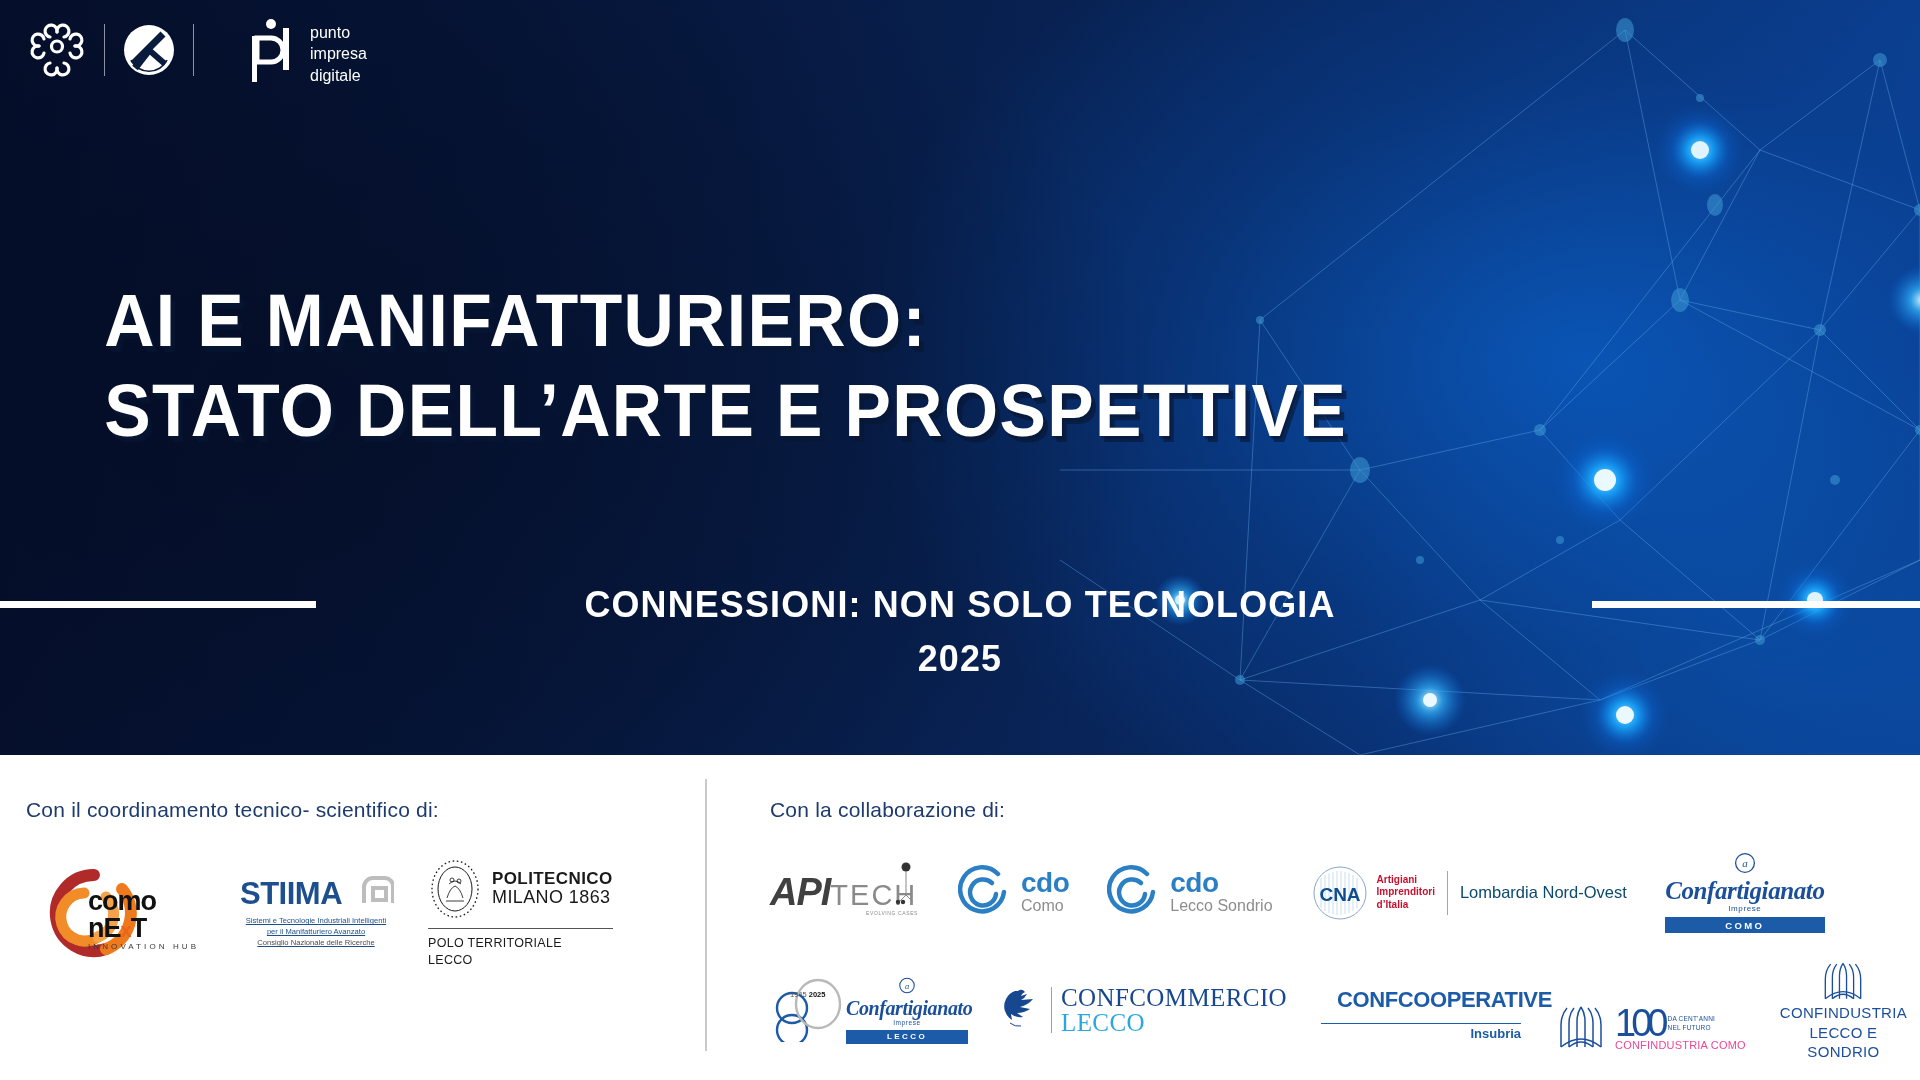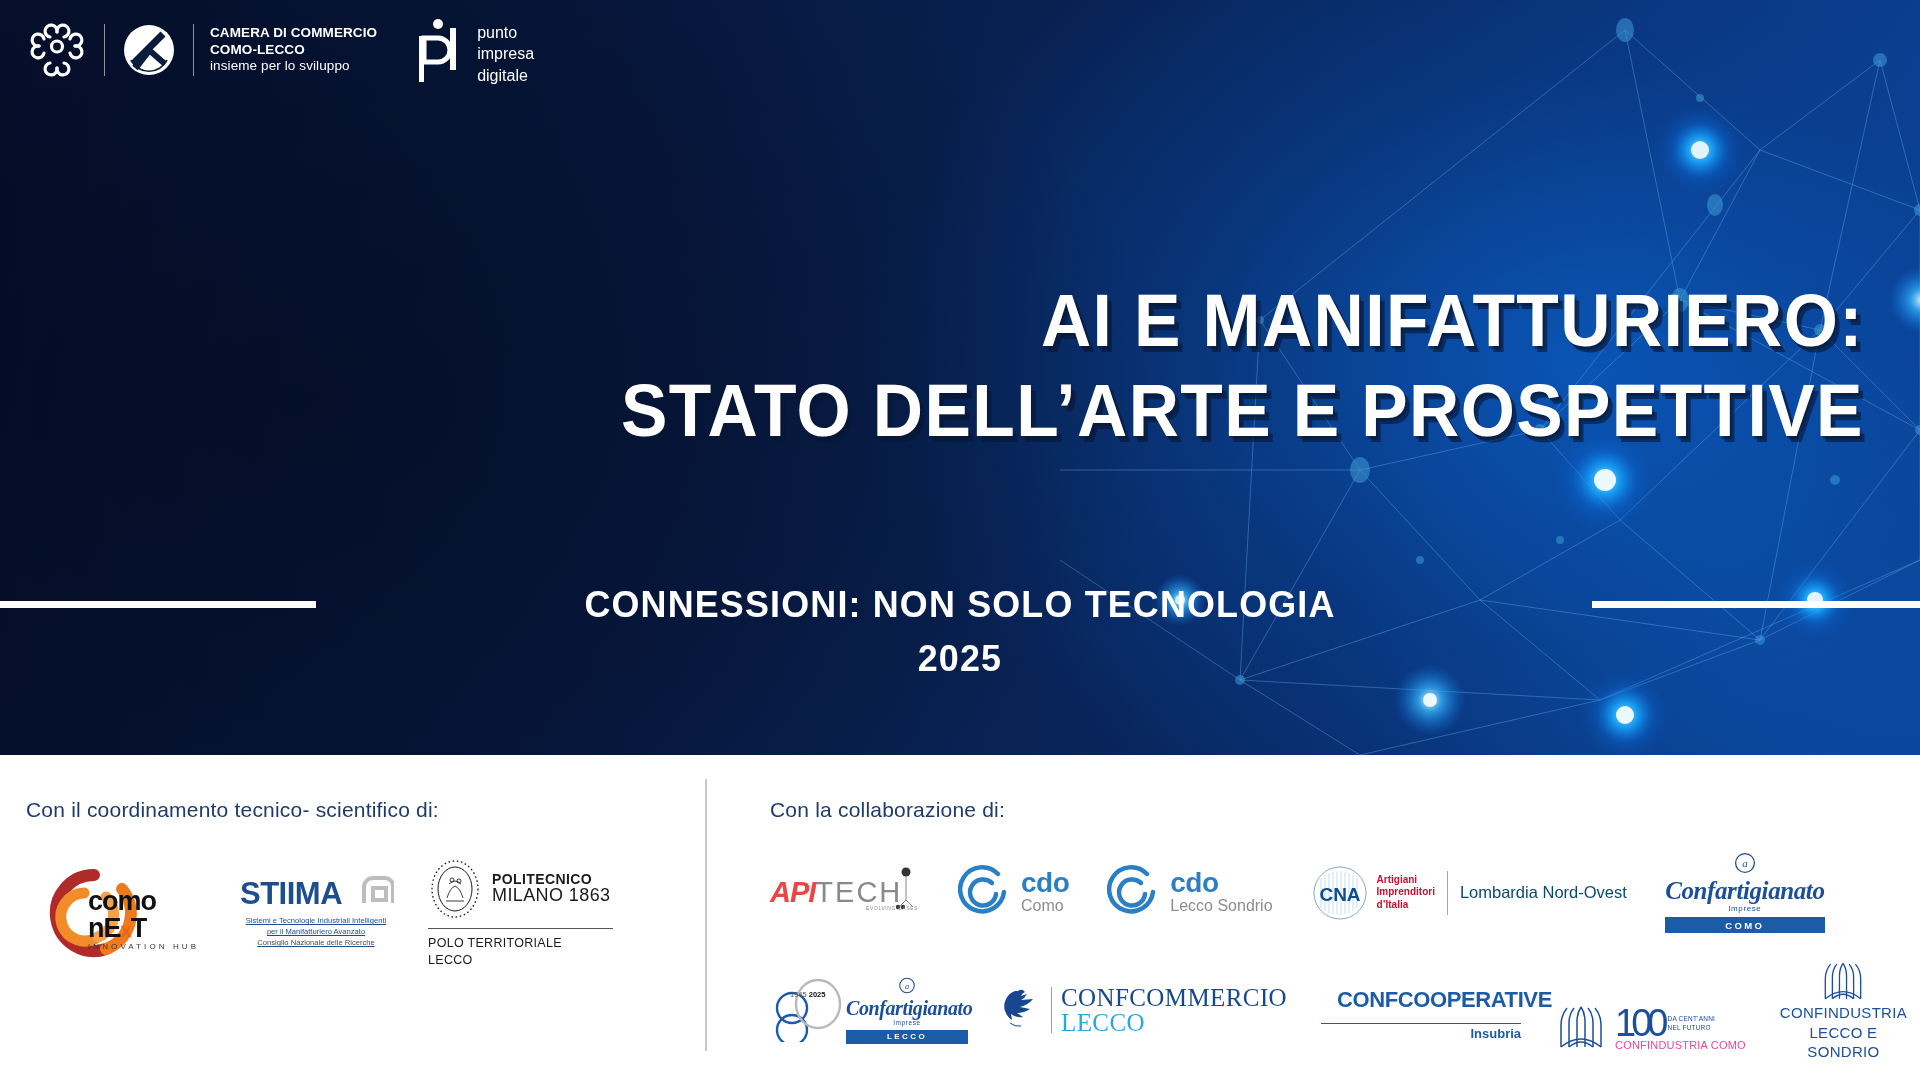--- a/index.html
+++ b/index.html
@@ -38,21 +38,21 @@
   .cc-text .l1 { font-size:13.5px; font-weight:700; }
   .cc-text .l2 { font-size:13.5px; font-weight:700; }
   .cc-text .l3 { font-size:13.5px; font-weight:400; }
 
   .pid-group { display:flex; align-items:flex-end; margin-left:34px; }
   .pid-text { color:#fff; font-size:16px; line-height:1.33; font-weight:400; margin-left:12px; }
 
   
   .title-block {
     position:absolute; left:0; top:276px; width:1920px;
-    text-align:right; z-index:5;padding-left:48px;
+    text-align:left; z-index:5;padding-left:48px;
   }
   .title-line {
     color:#ffffff;
     font-family:"Liberation Sans", sans-serif;
     font-weight:700;
     font-size:74px;
     letter-spacing:1.5px;
     line-height:1.22;
     transform:scaleX(0.94);
     text-shadow:5px 6px 0 rgba(8,22,52,0.62), 2px 3px 1px rgba(10,28,60,0.5);
@@ -106,28 +106,28 @@
 
   
   .stiima { width:152px; }
   .stiima .big { font-size:31px; font-weight:700; color:#1d4f8f; letter-spacing:-.5px; line-height:1; position:relative; }
   .stiima .sub { font-size:7.6px; color:#1d4f8f; line-height:1.45; text-align:center; margin-top:6px;text-decoration:underline; }
   .stiima .sub .cnr { color:#4a4a4a; }
 
   
   .polimi { width:185px; }
   .polimi-top { display:flex; align-items:center; gap:10px; }
-  .polimi .pt1 { font-size:14px; font-weight:700; color:#1a1a1a; letter-spacing:.4px; line-height:1.05; }
+  .polimi .pt1 { font-size:17px; font-weight:700; color:#1a1a1a; letter-spacing:.4px; line-height:1.05; }
   .polimi .pt2 { font-size:18px; font-weight:400; color:#1a1a1a; letter-spacing:.4px; line-height:1.1; }
   .polimi .hr  { height:1px; background:#555; margin:8px 0 6px 0; width:100%; }
   .polimi .pt3 { font-size:12.5px; color:#1a1a1a; letter-spacing:.3px; line-height:1.35; }
 
   
   .apitech { width:150px; position:relative; }
-  .apitech .api { font-size:29px; font-weight:800; color:#ef4444; font-style:italic; letter-spacing:-1px; display:inline-block; }
+  .apitech .api { font-size:38px; font-weight:800; color:#404040; font-style:italic; letter-spacing:-1px; display:inline-block; }
   .apitech .tech { font-size:29px; font-weight:300; color:#8a8a8a; letter-spacing:2px; display:inline-block; }
   .apitech .tag { position:absolute; right:2px; bottom:-2px; font-size:5px; color:#8a8a8a; letter-spacing:.6px; }
 
   
   .cdo { display:flex; align-items:center; gap:9px; }
   .cdo .tx .n { font-size:28px; font-weight:700; color:#2b7fc4; line-height:.95; letter-spacing:-.5px; }
   .cdo .tx .c { font-size:16px; color:#8d8d8d; line-height:1.1; }
 
   
   .cna { display:flex; align-items:center; }
@@ -269,25 +269,20 @@
       </svg>
       <div class="vdiv"></div>
       <svg width="56" height="56" viewBox="0 0 56 56">
         <circle cx="28" cy="28" r="25" fill="#fff"></circle>
         <path d="M12 42 L42 12" stroke="#0a1c3d" stroke-width="7"></path>
         <path d="M28 28 L14 46" stroke="#0a1c3d" stroke-width="7"></path>
         <path d="M28 28 L44 42" stroke="#0a1c3d" stroke-width="6"></path>
         <path d="M10 38 a20 20 0 0 0 36 0" fill="none" stroke="#0a1c3d" stroke-width="1.6"></path>
       </svg>
       <div class="vdiv"></div>
-      <div class="cc-text">
-        <div class="l1">CAMERA DI COMMERCIO</div>
-        <div class="l2">COMO-LECCO</div>
-        <div class="l3">insieme per lo sviluppo</div>
-      </div>
     </div>
 
     <div class="pid-group">
       <svg width="54" height="72" viewBox="0 0 54 72">
         <circle cx="27" cy="10" r="5" fill="#fff"></circle>
         <rect x="8" y="22" width="5" height="46" fill="#fff"></rect>
         <rect x="39" y="14" width="6" height="42" fill="#fff"></rect>
         <path d="M13 24 h14 a12 12 0 0 1 0 24 h-14 z" fill="none" stroke="#fff" stroke-width="5"></path>
       </svg>
       <div class="pid-text">

